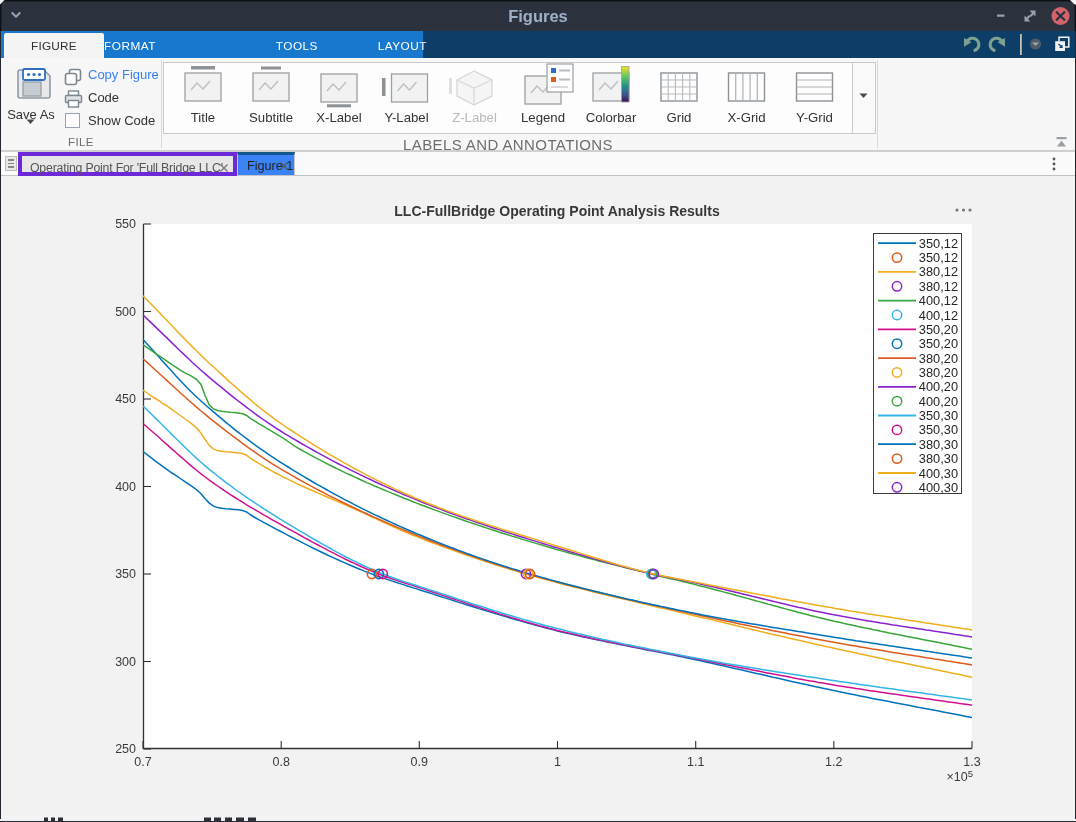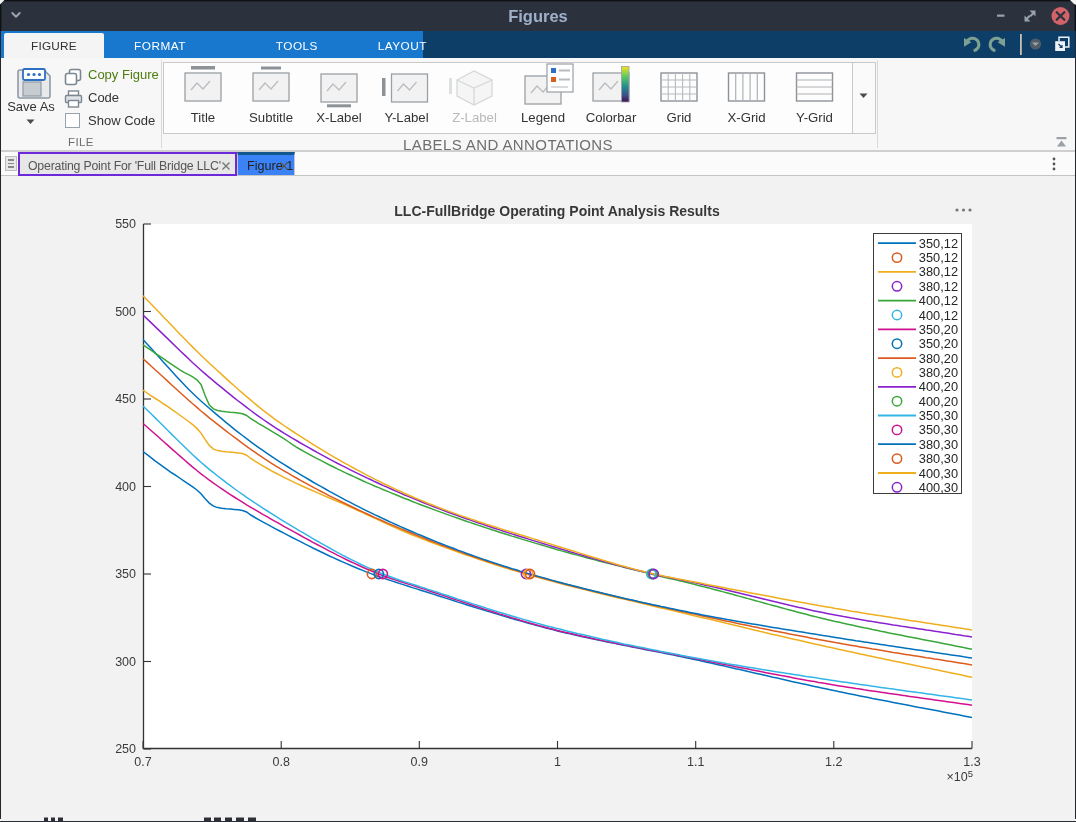--- a/index.html
+++ b/index.html
@@ -22,21 +22,21 @@
  </g>
  <circle cx="1060.5" cy="16" r="9" fill="#d2636b"></circle>
  <path d="M1056.7 12.2 l7.6 7.6 M1064.3 12.2 l-7.6 7.6" stroke="#2d333d" stroke-width="2.3" stroke-linecap="round"></path>
 </svg>
 
 <div class="abs" style="left:0;top:31px;width:1076px;height:27px;background:#1878cd"></div>
 <div class="abs" style="left:423px;top:31px;width:653px;height:27px;background:#0d3e68"></div>
 <div class="abs" style="left:4px;top:33px;width:100px;height:25px;background:#f4f4f4;border-radius:2px 2px 0 0"></div>
 <div class="abs" style="left:4px;top:31px;width:1072px;height:27px;font-size:11.8px;letter-spacing:0.5px">
  <span class="abs" style="left:0;width:100px;text-align:center;top:8px;color:#303030;letter-spacing:0.2px">FIGURE</span>
- <span class="abs" style="left:100px;width:112px;text-align:center;top:8px;color:#fff">FORMAT</span>
+ <span class="abs" style="left:100px;width:112px;top:8px;color:#fff">FORMAT</span>
  <span class="abs" style="left:212px;width:102px;text-align:right;top:8px;color:#fff">TOOLS</span>
  <span class="abs" style="left:320px;width:103px;text-align:right;top:8px;color:#fff">LAYOUT</span>
 </div>
 <svg class="abs" style="left:955px;top:31px" width="121" height="27">
  <path d="M11.8 10.8 L12.3 9.9 L13.0 9.1 L13.8 8.4 L14.8 7.8 L15.8 7.4 L16.8 7.2 L17.9 7.2 L19.0 7.4 L20.0 7.7 L20.9 8.2 L21.8 8.9 L22.5 9.7 L23.1 10.6 L23.5 11.6 L23.7 12.6 L23.8 13.7 L23.7 14.8 L23.4 15.8 L22.9 16.7 L22.3 17.6 L21.5 18.4 L20.6 19.0 L19.6 19.4 L18.6 19.7" fill="none" stroke="#7da092" stroke-width="3.1"></path>
  <path d="M9.0 15.7 L9.0 7.1 L16.4 11.3 Z" fill="#7da092"></path>
  <path d="M47.2 10.8 L46.7 9.9 L46.0 9.1 L45.2 8.4 L44.2 7.8 L43.2 7.4 L42.2 7.2 L41.1 7.2 L40.0 7.4 L39.0 7.7 L38.1 8.2 L37.2 8.9 L36.5 9.7 L35.9 10.6 L35.5 11.6 L35.3 12.6 L35.2 13.7 L35.3 14.8 L35.6 15.8 L36.1 16.7 L36.7 17.6 L37.5 18.4 L38.4 19.0 L39.4 19.4 L40.4 19.7" fill="none" stroke="#7da092" stroke-width="3.1"></path>
  <path d="M50.0 15.7 L42.6 11.3 L50.0 7.1 Z" fill="#7da092"></path>
  <rect x="65" y="3" width="1.8" height="21" fill="#c8c0b2"></rect>
  <circle cx="80.5" cy="13" r="5.6" fill="#525c66"></circle>
@@ -53,30 +53,30 @@
 <div class="abs" style="left:877px;top:60px;width:1px;height:88px;background:#d9d9d9"></div>
 
 <svg class="abs" style="left:14px;top:66px" width="40" height="34">
  <path d="M4 6 q0 -2 2 -2 h24 l6 6 v20 q0 2 -2 2 h-28 q-2 0 -2 -2 z" fill="#e9e9e9" stroke="#8f9aa6" stroke-width="1.6"></path>
  <rect x="9" y="16" width="18" height="14" fill="#c7ccd1" stroke="#8f9aa6" stroke-width="1.2"></rect>
  <rect x="9" y="3" width="22" height="11" rx="1.5" fill="#fff" stroke="#2d6fc2" stroke-width="1.8"></rect>
  <circle cx="14.5" cy="8.5" r="1.6" fill="#2d6fc2"></circle>
     <circle cx="20" cy="8.5" r="1.6" fill="#2d6fc2"></circle>
     <circle cx="25.5" cy="8.5" r="1.6" fill="#2d6fc2"></circle>
 </svg>
-<div class="abs" style="left:0;top:99px;width:62px;text-align:center;font-size:13px;color:#333">Save As</div>
+<div class="abs" style="left:0;top:107px;width:62px;text-align:center;font-size:13px;color:#333">Save As</div>
 <svg class="abs" style="left:25px;top:118px" width="12" height="8">
     <path d="M1.5 1.5 L5.5 6 L9.5 1.5 Z" fill="#4b4b4b"></path>
   </svg>
 
 <svg class="abs" style="left:64px;top:68px" width="20" height="18">
  <rect x="5.5" y="1.5" width="11" height="11" rx="2" fill="#fff" stroke="#7c8792" stroke-width="1.6"></rect>
  <rect x="1.5" y="5.5" width="11" height="11" rx="2" fill="#fff" stroke="#7c8792" stroke-width="1.6"></rect>
 </svg>
-<div class="abs" style="left:88px;top:67px;font-size:13px;color:#4d7c0f">Copy Figure</div>
+<div class="abs" style="left:88px;top:67px;font-size:13px;color:#3b82f6">Copy Figure</div>
 <svg class="abs" style="left:64px;top:90px" width="20" height="18">
  <rect x="4.5" y="1" width="10" height="4.5" fill="#fff" stroke="#7c8792" stroke-width="1.4"></rect>
  <rect x="1.5" y="5.5" width="16" height="7" rx="1" fill="#dfe3e6" stroke="#7c8792" stroke-width="1.4"></rect>
  <rect x="4.5" y="10.5" width="10" height="6.5" fill="#fff" stroke="#7c8792" stroke-width="1.4"></rect>
 </svg>
 <div class="abs" style="left:88px;top:90px;font-size:13px;color:#333">Code</div>
 <div class="abs" style="left:65px;top:113px;width:13px;height:13px;background:#fff;border:1.4px solid #98a2ac"></div>
 <div class="abs" style="left:88px;top:113px;font-size:13px;color:#333">Show Code</div>
 <div class="abs" style="left:0;top:136px;width:162px;text-align:center;font-size:11.5px;color:#6e6e6e;letter-spacing:0.4px">FILE</div>
 
@@ -157,21 +157,21 @@
  <rect x="1.5" y="1" width="10" height="2.2" fill="#9aa0a6"></rect>
  <path d="M6.5 4.5 L11 10.5 L2 10.5 Z" fill="#9aa0a6"></path>
 </svg>
 
 <div class="abs" style="left:0;top:151px;width:1076px;height:25px;background:#fbfbfb;border-top:1px solid #d0d0d0;border-bottom:1px solid #c4c4c4;box-sizing:border-box"></div>
 <div class="abs" style="left:5px;top:156px;width:12px;height:15px;background:#e8e8e8;border:1px solid #bdbdbd;box-sizing:border-box">
   <div style="margin:2px 2px;height:1.5px;background:#888"></div>
   <div style="margin:2px 2px;height:1.5px;background:#888"></div>
   <div style="margin:2px 2px;height:1.5px;background:#888"></div>
 </div>
-<div class="abs" style="left:18px;top:152px;width:219px;height:24px;background:#e7e7e7;border:2px solid #6d28d9;box-sizing:border-box;font-size:12.3px;letter-spacing:-0.2px;color:#555;white-space:nowrap">
+<div class="abs" style="left:18px;top:152px;width:219px;height:24px;background:#e7e7e7;border:4px solid #6d28d9;box-sizing:border-box;font-size:12.3px;letter-spacing:-0.2px;color:#555;white-space:nowrap">
  <span class="abs" style="left:8px;top:5px">Operating Point For 'Full Bridge LLC'</span>
  <svg class="abs" style="right:4px;top:7px" width="10" height="10">
       <path d="M1.5 1.5 L8.5 8.5 M8.5 1.5 L1.5 8.5" stroke="#777" stroke-width="1.4"></path>
     </svg>
 </div>
 <div class="abs" style="left:237px;top:152px;width:58px;height:24px;background:#3b82f6;border:1px solid #c6c6c6;border-top:3px solid #12578d;box-sizing:border-box;font-size:13px;color:#222">
  <span class="abs" style="left:9px;top:4px;font-size:12.6px">Figure 1</span>
  <svg class="abs" style="right:5px;top:6px" width="10" height="10">
       <path d="M1.5 1.5 L8.5 8.5 M8.5 1.5 L1.5 8.5" stroke="#555" stroke-width="1.4"></path>
     </svg>

